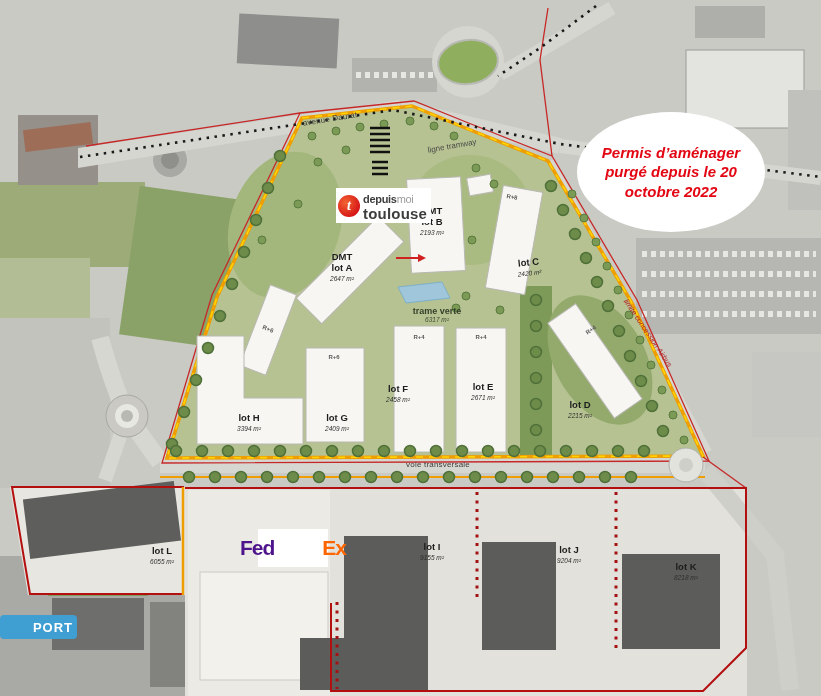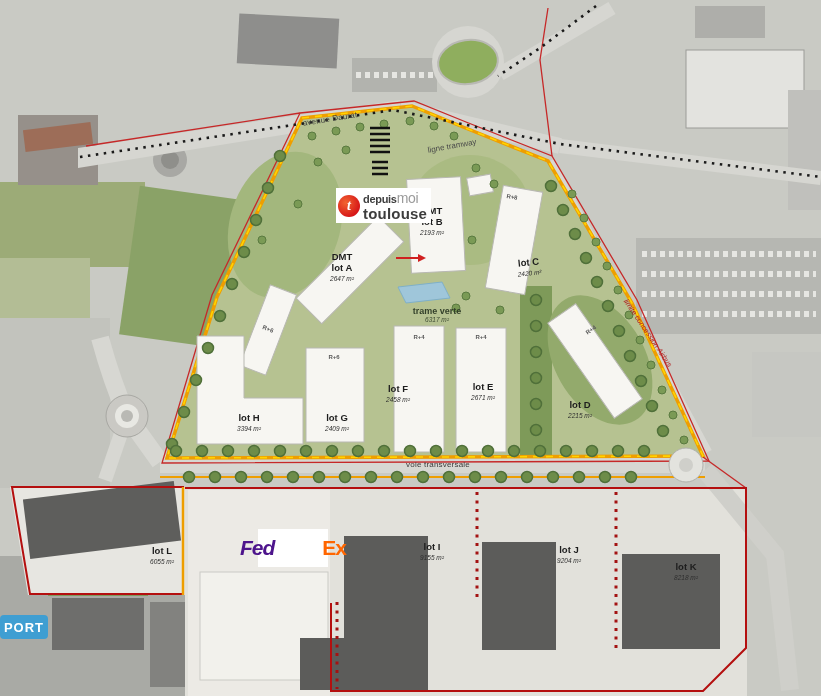--- a/index.html
+++ b/index.html
@@ -23,31 +23,31 @@
   
   .dmt{position:absolute;display:flex;align-items:center;gap:3px;background:#fff;
        padding:2px 4px 2px 2px;}
   .dmt-circle{width:22px;height:22px;border-radius:50%;flex:0 0 auto;
        background:radial-gradient(circle at 35% 35%,#f26430,#d51317 75%);
        display:flex;align-items:center;justify-content:center;}
   .dmt-circle span{color:#fff;font-family:"Liberation Serif",serif;font-style:italic;
        font-weight:bold;font-size:14px;line-height:1;}
   .dmt-text{line-height:1;}
   .dmt-l1 .w1{font-weight:bold;color:#3d3d3d;font-size:11px;letter-spacing:-.3px;}
-  .dmt-l1 .w2{font-weight:normal;color:#9b9b9b;font-size:14px;letter-spacing:-.3px;text-align:right;}
+  .dmt-l1 .w2{font-weight:normal;color:#9b9b9b;font-size:11px;letter-spacing:-.3px;text-align:right;}
   .dmt-l2{font-weight:bold;color:#3d3d3d;font-size:15px;letter-spacing:.2px;}
   
   .fedex{position:absolute;width:70px;height:38px;background:#fff;display:flex;
          align-items:center;justify-content:center;font-weight:bold;font-size:21px;
          letter-spacing:-1px;}
-  .fedex .fed{color:#4d148c;font-style:italic;}
+  .fedex .fed{color:#4d148c;}
   .fedex .ex{color:#ff6600;margin-left:48px;}
   
   .port{position:absolute;left:0px;top:615px;width:48px;height:24px;background:#3f9ed2;
-        border-radius:4px;display:flex;align-items:center;justify-content:center;}
+        border-radius:4px;display:flex;align-items:center;justify-content:center;padding-left:29px;}
   .port span{color:#fff;font-weight:bold;font-size:13px;letter-spacing:1px;}
 </style>
 </head>
 <body>
 
 <div class="stage">
 
   <svg width="821" height="696" viewBox="0 0 821 696">
     <defs>
       <g id="tree">
@@ -346,20 +346,23 @@
   </div>
 
   <span class="lbl floor" style="left:356px;top:206px;transform:translate(-50%,-50%) rotate(46deg)">R+6</span>
   <span class="lbl floor" style="left:268px;top:329px;transform:translate(-50%,-50%) rotate(21deg)">R+6</span>
   <span class="lbl floor" style="left:512px;top:197px;transform:translate(-50%,-50%) rotate(10deg)">R+8</span>
   <span class="lbl floor" style="left:419px;top:337px">R+4</span>
   <span class="lbl floor" style="left:481px;top:337px">R+4</span>
   <span class="lbl floor" style="left:591px;top:330px;transform:translate(-50%,-50%) rotate(-35deg)">R+4</span>
   <span class="lbl floor" style="left:334px;top:357px">R+6</span>
 
+  <div class="balloon">
+    <div class="bal-text">Permis d’aménager purgé depuis le 20 octobre 2022</div>
+  </div>
 
   <div class="dmt" style="left:336px;top:188px">
     <div class="dmt-circle">
       <span>t</span>
     </div>
     <div class="dmt-text">
       <div class="dmt-l1">
         <span class="w1">depuis</span><span class="w2">moi</span>
       </div>
       <div class="dmt-l2">toulouse</div>

